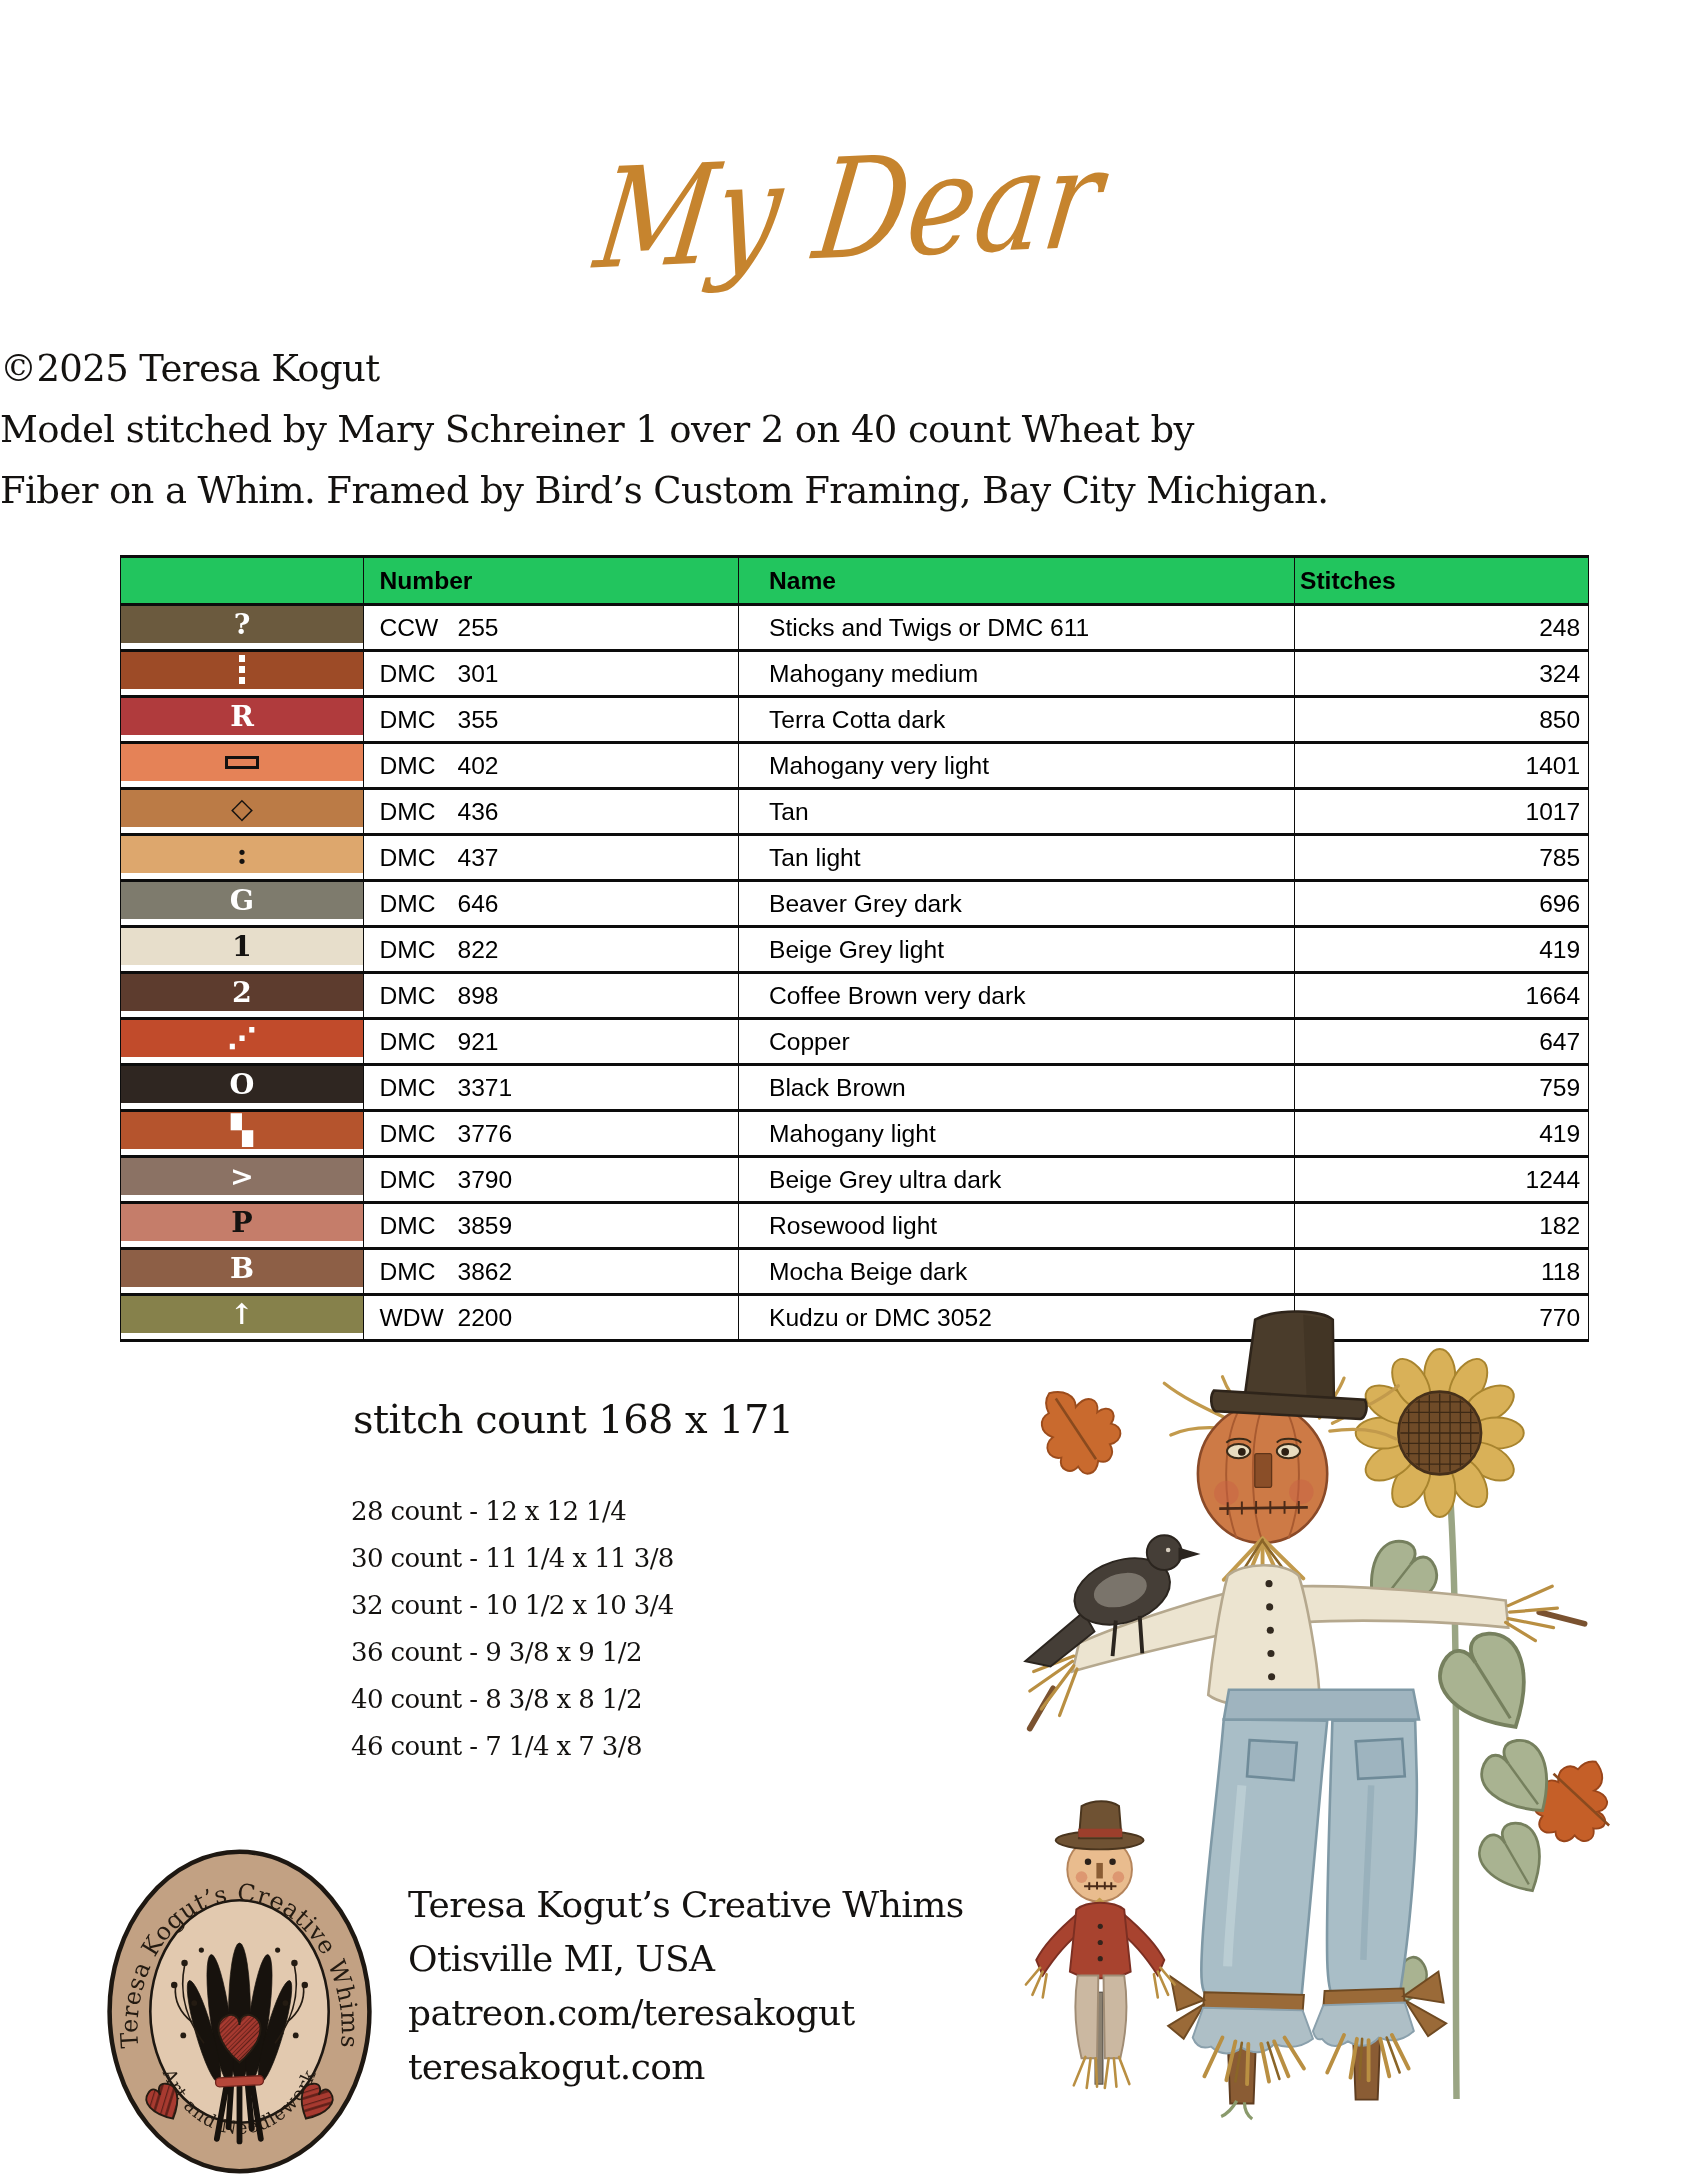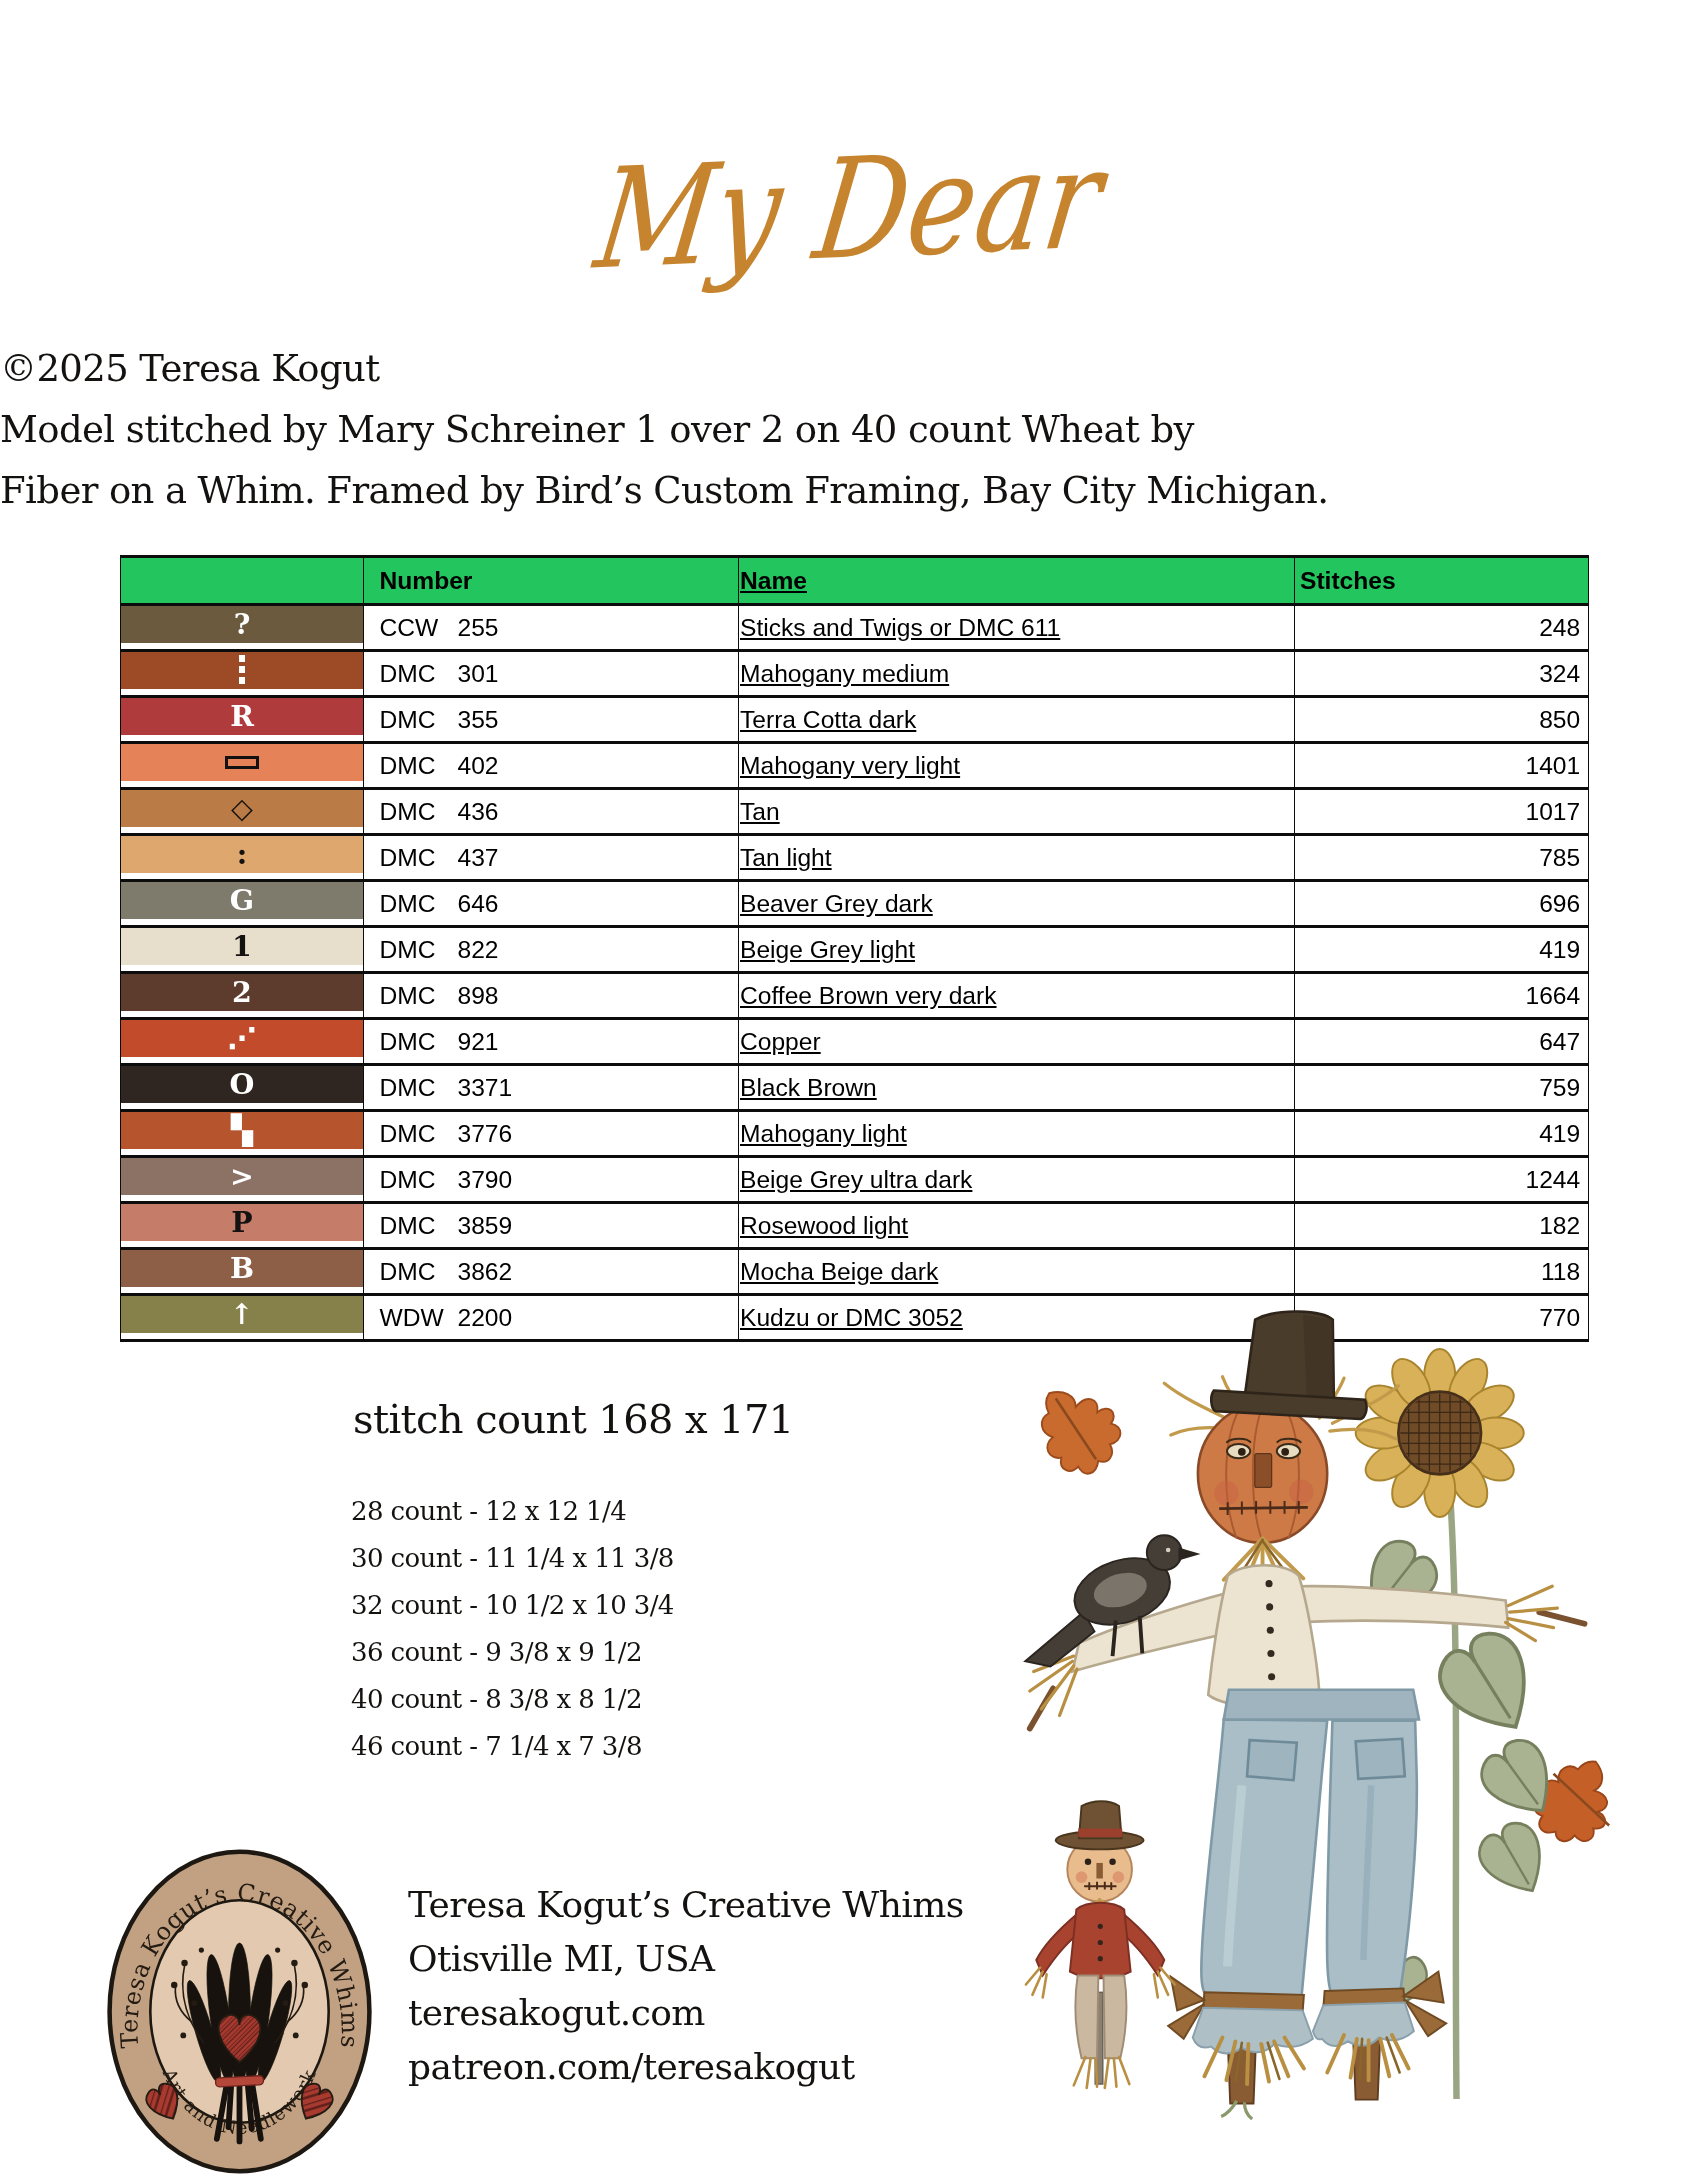--- a/index.html
+++ b/index.html
@@ -20,21 +20,21 @@
                table-layout:fixed;width:1468px;}
   #floss-table col.c-sym{width:243px}
   #floss-table col.c-num{width:375px}
   #floss-table col.c-name{width:556px}
   #floss-table col.c-st{width:294px}
   #floss-table th,#floss-table td{border:1.9px solid #0c0c0c;border-top-width:3.2px;border-bottom-width:3.2px;
       padding:0;font-size:24.6px;vertical-align:middle;overflow:hidden;white-space:nowrap;}
   #floss-table tr.hdr th{height:45px;text-align:left;font-weight:bold;background:#22c55e;}
   #floss-table tr.frow td{height:43px;}
   #floss-table th.h-num,#floss-table td.numcell{padding-left:15.5px;}
-  #floss-table th.h-name,#floss-table td.namecell{padding-left:1px;text-decoration:underline;}
+  #floss-table th.h-name,#floss-table td.namecell{padding-left:30px;}
   #floss-table th.h-st{padding-left:5px;}
   #floss-table td.stcell{text-align:right;padding-right:7.8px;}
   td.symcell{position:relative;background:#fff;}
   .swatch{position:absolute;left:0;right:0;top:0;height:37px;display:flex;
           align-items:center;justify-content:center;}
   .glyph{font-family:"DejaVu Serif","DejaVu Sans",serif;font-weight:bold;font-size:28.5px;line-height:1;}
   .glyph.dash{width:5.8px;height:31px;
      background:repeating-linear-gradient(to bottom,#ffffff 0 6.5px,rgba(0,0,0,0) 6.5px 11px);}
   .glyph.rect{width:28.5px;height:6.5px;border:3.9px solid #141210;background:transparent;}
   .brand{display:inline-block;width:78px;}
@@ -295,22 +295,22 @@
       <div>30 count - 11 1/4 x 11 3/8</div>
       <div>32 count - 10 1/2 x 10 3/4</div>
       <div>36 count - 9 3/8 x 9 1/2</div>
       <div>40 count - 8 3/8 x 8 1/2</div>
       <div>46 count - 7 1/4 x 7 3/8</div>
     </div>
 
   <div id="contact" class="slab">
       <div>Teresa Kogut’s Creative Whims</div>
       <div>Otisville MI, USA</div>
+      <div>patreon.com/teresakogut</div>
       <div>teresakogut.com</div>
-      <div>patreon.com/teresakogut</div>
     </div>
 
   <svg id="logo" viewBox="0 0 410 502">
     <defs>
       <pattern id="hatch" width="10" height="10" patternUnits="userSpaceOnUse" patternTransform="rotate(45)">
         <rect width="10" height="10" fill="#a83a30"></rect>
         <path d="M0,0 L0,10 M5,0 L5,10" stroke="#5e1f18" stroke-width="2"></path>
       </pattern>
       <path id="arcTop" d="M 52,330 A 158 200 0 1 1 358,330" fill="none"></path>
       <path id="arcBot" d="M 78,318 A 132 168 0 0 0 332,318" fill="none"></path>

